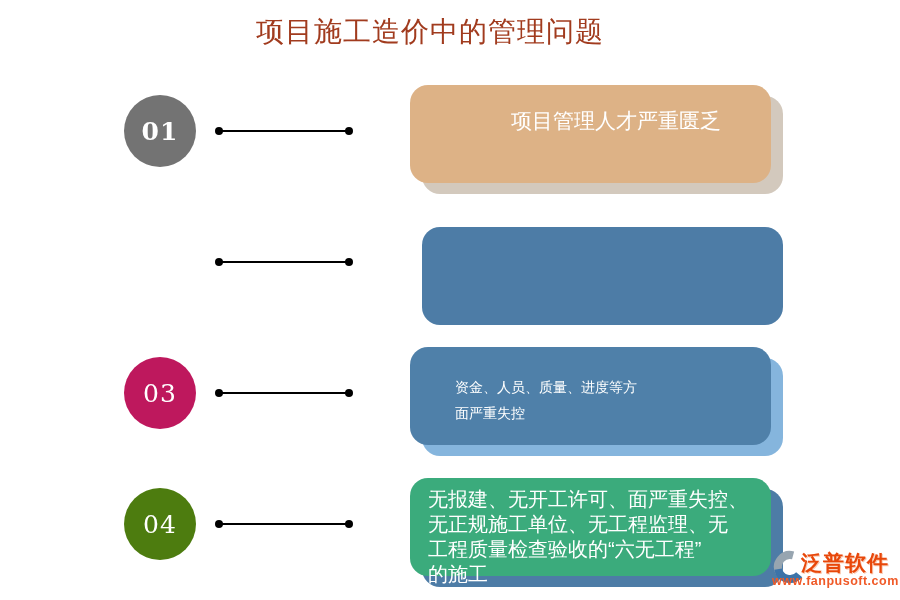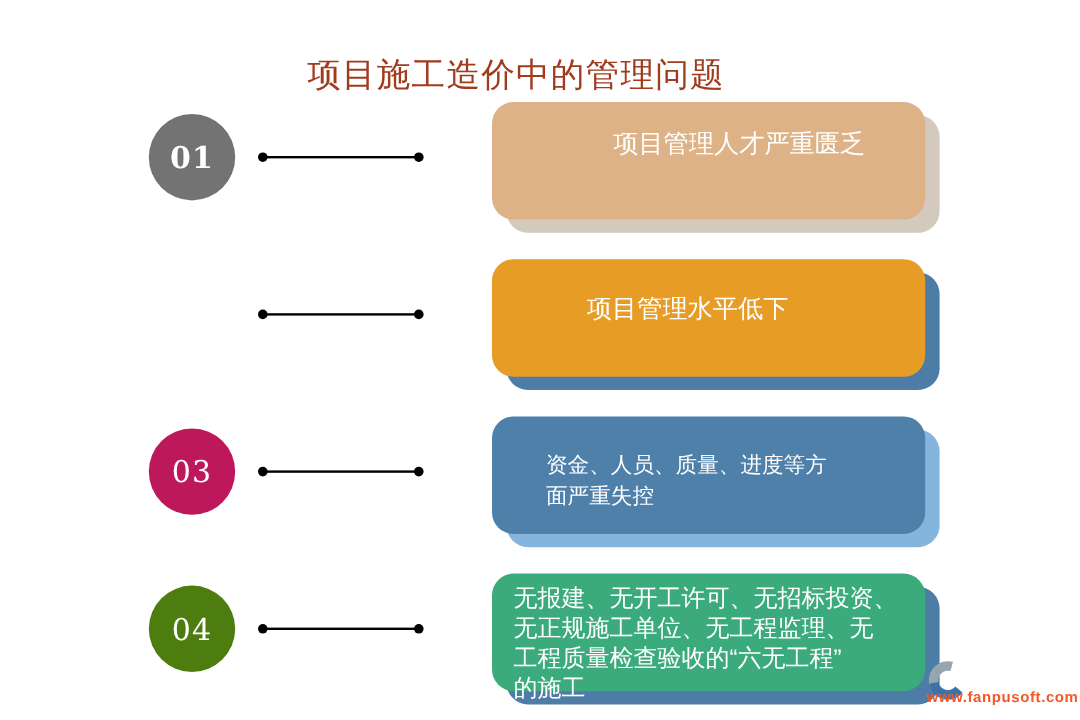--- a/index.html
+++ b/index.html
@@ -4,21 +4,21 @@
 <style>
   html,body{margin:0;padding:0;background:#fff;}
   #stage{
     position:relative;width:900px;height:600px;background:#ffffff;
     font-family:"Liberation Sans","DejaVu Sans",sans-serif;overflow:hidden;
   }
   
   .title{
     position:absolute;top:13px;left:0;width:860px;text-align:center;
     font-family:"DejaVu Serif","Liberation Serif",serif;
-    font-size:28px;letter-spacing:1px;color:#a13b1e;font-weight:500;margin-top:31px;
+    font-size:28px;letter-spacing:1px;color:#a13b1e;font-weight:500;
   }
   
   .row{position:absolute;left:0;width:900px;height:135px;}
   .num-circle{
     position:absolute;left:124px;top:10px;width:72px;height:72px;border-radius:50%;
     display:flex;align-items:center;justify-content:center;
     color:#ffffff;font-family:"DejaVu Serif","Liberation Serif",serif;
     font-size:25px;letter-spacing:1px;
   }
   .connector{position:absolute;left:218px;top:45px;width:132px;height:2px;background:#000;}
@@ -26,21 +26,21 @@
   .dot.left{left:-3px;}
   .dot.right{right:-3px;}
   .card-shadow{position:absolute;left:422px;top:11px;width:361px;height:98px;border-radius:18px;}
   .card{
     position:absolute;left:410px;top:0;width:361px;height:98px;border-radius:18px;
     color:#ffffff;box-sizing:border-box;
   }
   .card-text{white-space:pre-line;}
   .r1 .card{text-align:right;padding:23px 50px 0 10px;font-size:21px;line-height:26px;}
   .r2 .card{text-align:center;padding:29px 45px 0 10px;font-size:21px;line-height:26px;}
-  .r3 .card{text-align:left;padding:27px 30px 0 45px;font-size:18px;line-height:26px;}
+  .r3 .card{text-align:left;padding:27px 30px 0 45px;font-size:14px;line-height:26px;}
   .r4 .card{text-align:left;padding:9px 8px 0 18px;font-size:20px;line-height:25px;}
   
   .watermark{position:absolute;left:772px;top:548px;width:122px;height:46px;z-index:5;}
   .wm-logo{position:absolute;left:0;top:1px;width:36px;height:36px;}
   .wm-brand{
     position:absolute;left:29px;top:1px;width:93px;
     font-size:21px;font-weight:bold;color:#e8470a;letter-spacing:1px;
     text-shadow:1px 1px 0 #f9c9b2;white-space:nowrap;
   }
   .wm-url{
@@ -66,23 +66,20 @@
       <div class="card-text">项目管理人才严重匮乏</div>
     </div>
   </div>
 
   <div class="row r2" style="top:216px">
     <div class="connector">
       <span class="dot left"></span>
       <span class="dot right"></span>
     </div>
     <div class="card-shadow" style="background: rgb(77, 124, 166);"></div>
-    <div class="card" style="background: rgb(230, 156, 37);">
-      <div class="card-text">项目管理水平低下</div>
-    </div>
   </div>
 
   <div class="row r3" style="top:347px">
     <div class="num-circle" style="background: #be185d;">03</div>
     <div class="connector">
       <span class="dot left"></span>
       <span class="dot right"></span>
     </div>
     <div class="card-shadow" style="background: rgb(133, 181, 221);"></div>
     <div class="card" style="background: rgb(79, 128, 169);">
@@ -92,28 +89,29 @@
   </div>
 
   <div class="row r4" style="top:478px">
     <div class="num-circle" style="background: #4d7c0f;">04</div>
     <div class="connector">
       <span class="dot left"></span>
       <span class="dot right"></span>
     </div>
     <div class="card-shadow" style="background: rgb(77, 124, 166);"></div>
     <div class="card" style="background: rgb(59, 171, 124);">
-      <div class="card-text">无报建、无开工许可、无招标投资、
+      <div class="card-text">无报建、无开工许可、面严重失控、
 无正规施工单位、无工程监理、无
 工程质量检查验收的“六无工程”
 的施工</div>
     </div>
   </div>
 
   <div class="watermark">
     <svg class="wm-logo" viewBox="0 0 36 36">
       <path d="M 7.1,23.1 A 12,12 0 0 1 21.1,6.4" fill="none" stroke="#97a5b0" stroke-width="8"></path>
       <path d="M 27.2,25.7 A 12,12 0 0 1 6.2,20.1" fill="none" stroke="#3c73a8" stroke-width="8"></path>
     </svg>
+    <div class="wm-brand" style="color: rgb(232, 71, 10);">泛普软件</div>
     <div class="wm-url" style="color: rgb(240, 90, 40);">www.fanpusoft.com</div>
   </div>
 
 </div>
 
 </body></html>

